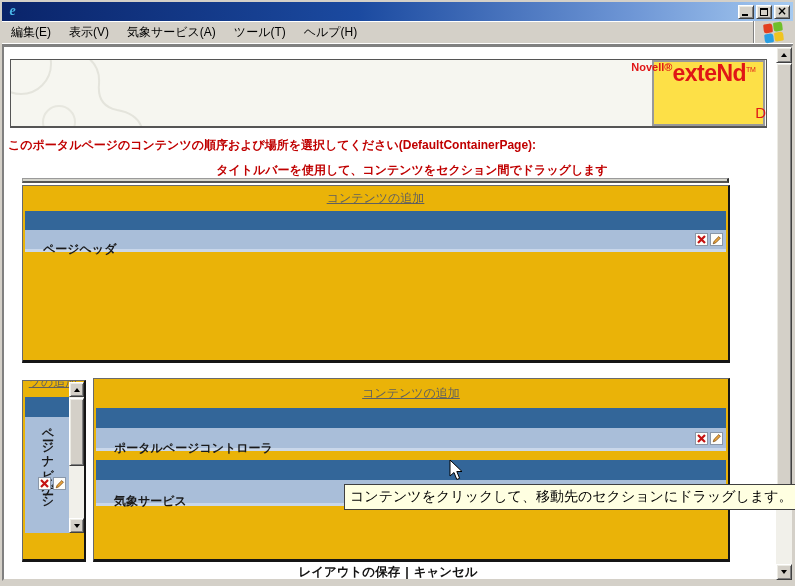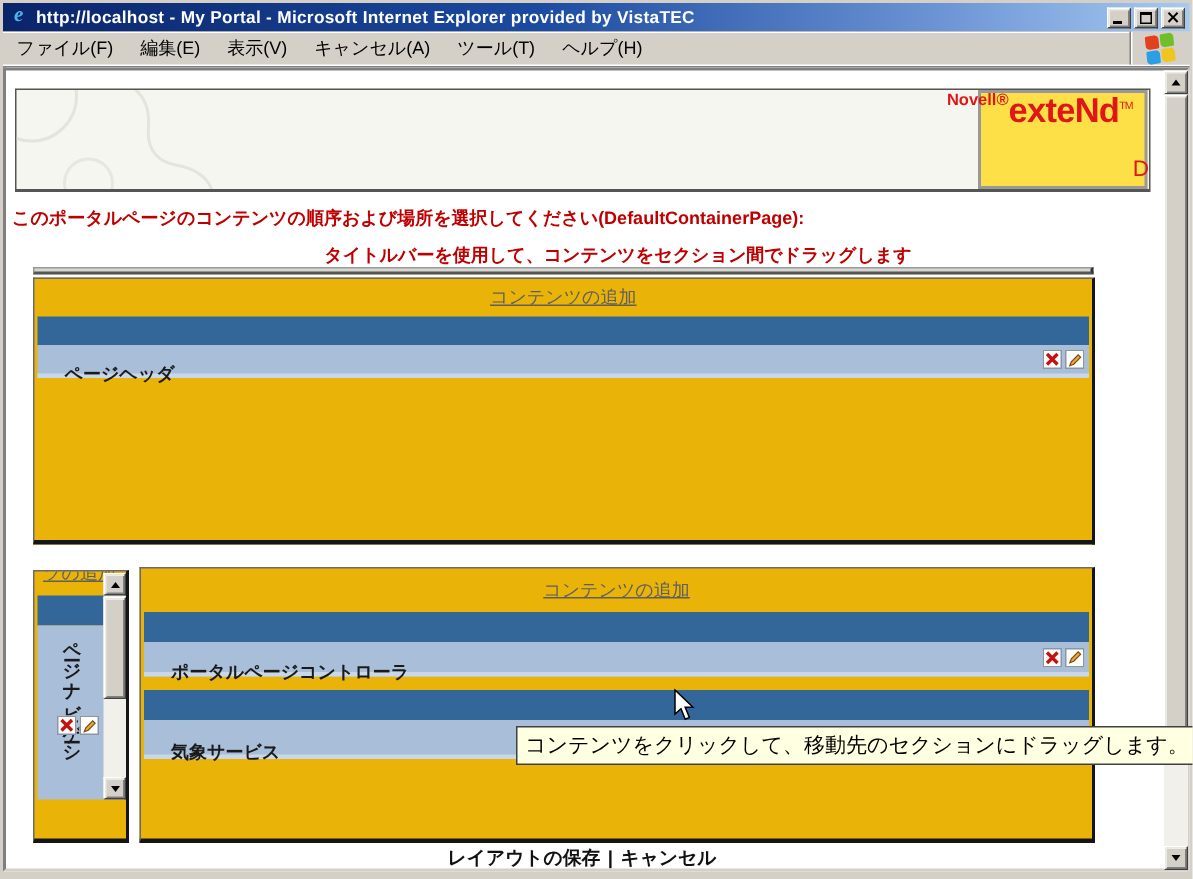--- a/index.html
+++ b/index.html
@@ -132,39 +132,37 @@
   .footer a { color:#111; text-decoration:none; cursor:pointer; }
   .footer .sep { margin:0 5px; }
 
   .cursor { position:absolute; left:449px; top:459px; z-index:60; }
 </style>
 </head>
 <body>
 
 <div class="titlebar">
   <span class="ie-icon">e</span>
-  <span class="title-text">http://localhost - My Portal - Microsoft Internet Explorer provided by VistaTEC</span>
   <div class="tb-buttons">
     <div class="tb-btn">
         <span class="glyph-min"></span>
       </div>
     <div class="tb-btn">
         <span class="glyph-max" style="margin:0 0 2px 0;"></span>
       </div>
     <div class="tb-btn">
         <span class="glyph-close">×</span>
       </div>
   </div>
 </div>
 
 <div class="menubar">
-  <span class="menu-item">ファイル(F)</span>
   <span class="menu-item">編集(E)</span>
   <span class="menu-item">表示(V)</span>
-  <span class="menu-item">キャンセル(A)</span>
+  <span class="menu-item">気象サービス(A)</span>
   <span class="menu-item">ツール(T)</span>
   <span class="menu-item">ヘルプ(H)</span>
   <div class="throbber">
     <span class="winflag">
         <i class="wf1"></i>
         <i class="wf2"></i>
         <i class="wf3"></i>
         <i class="wf4"></i>
       </span>
   </div>

